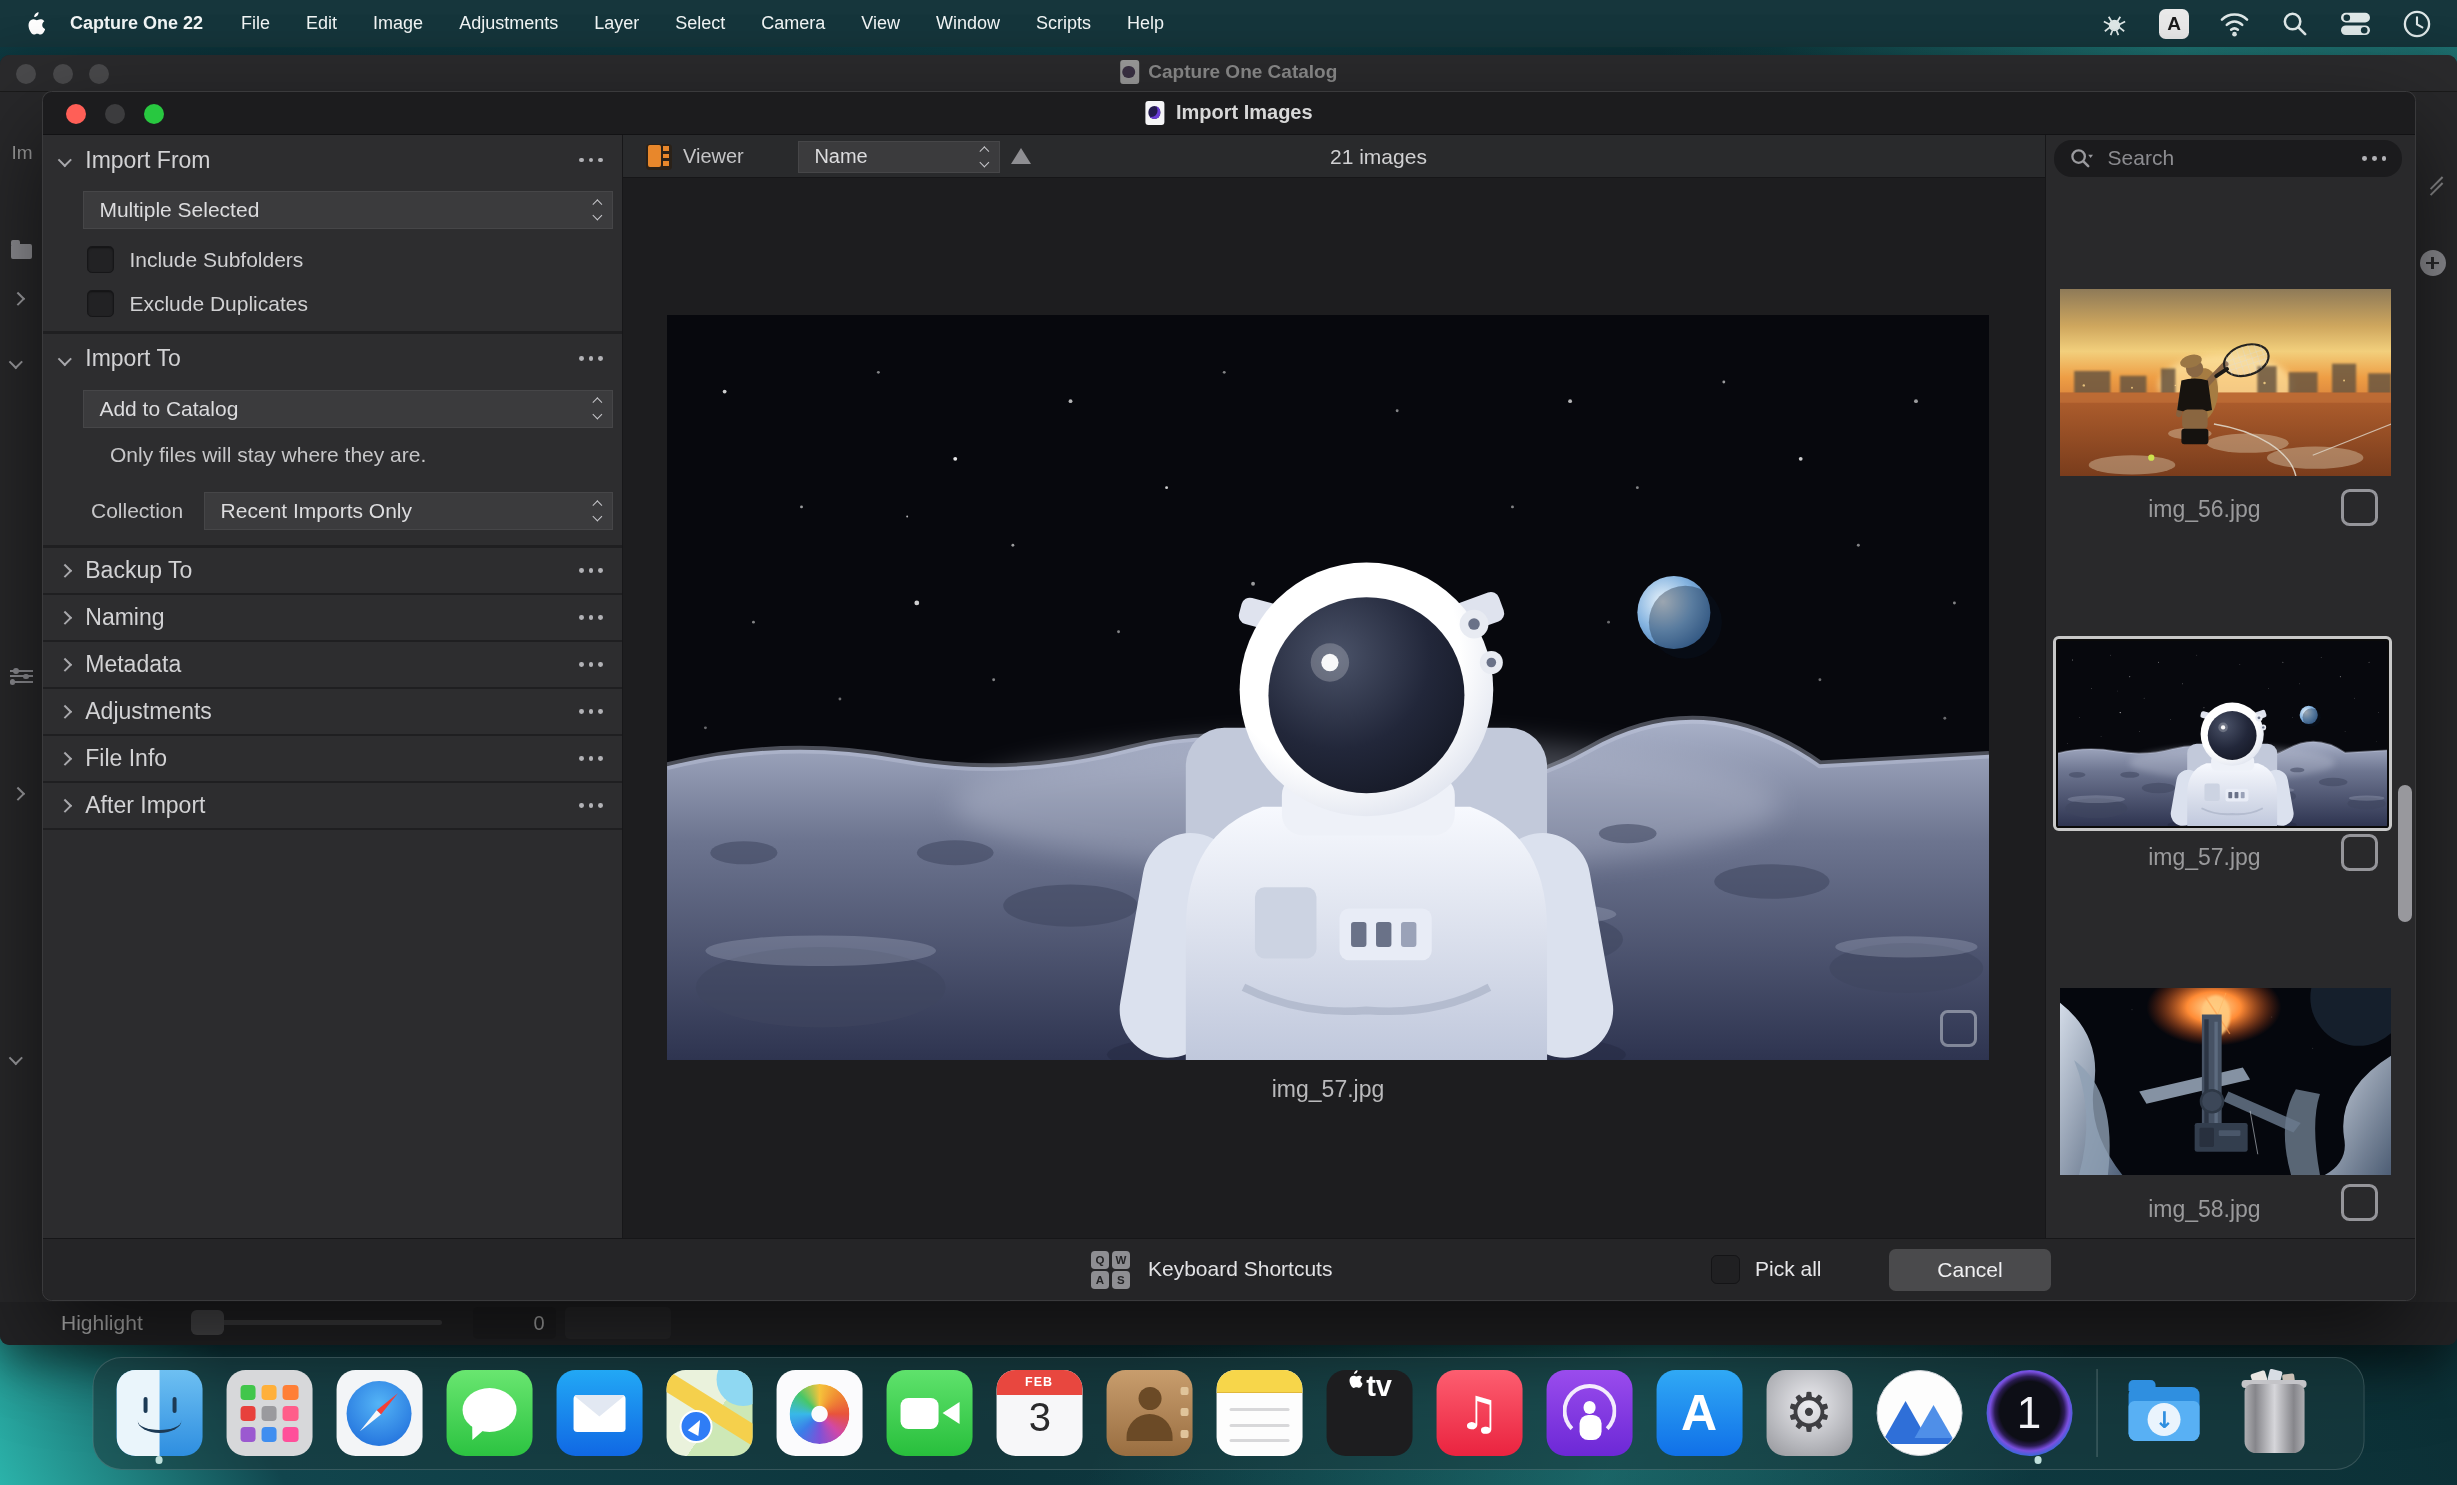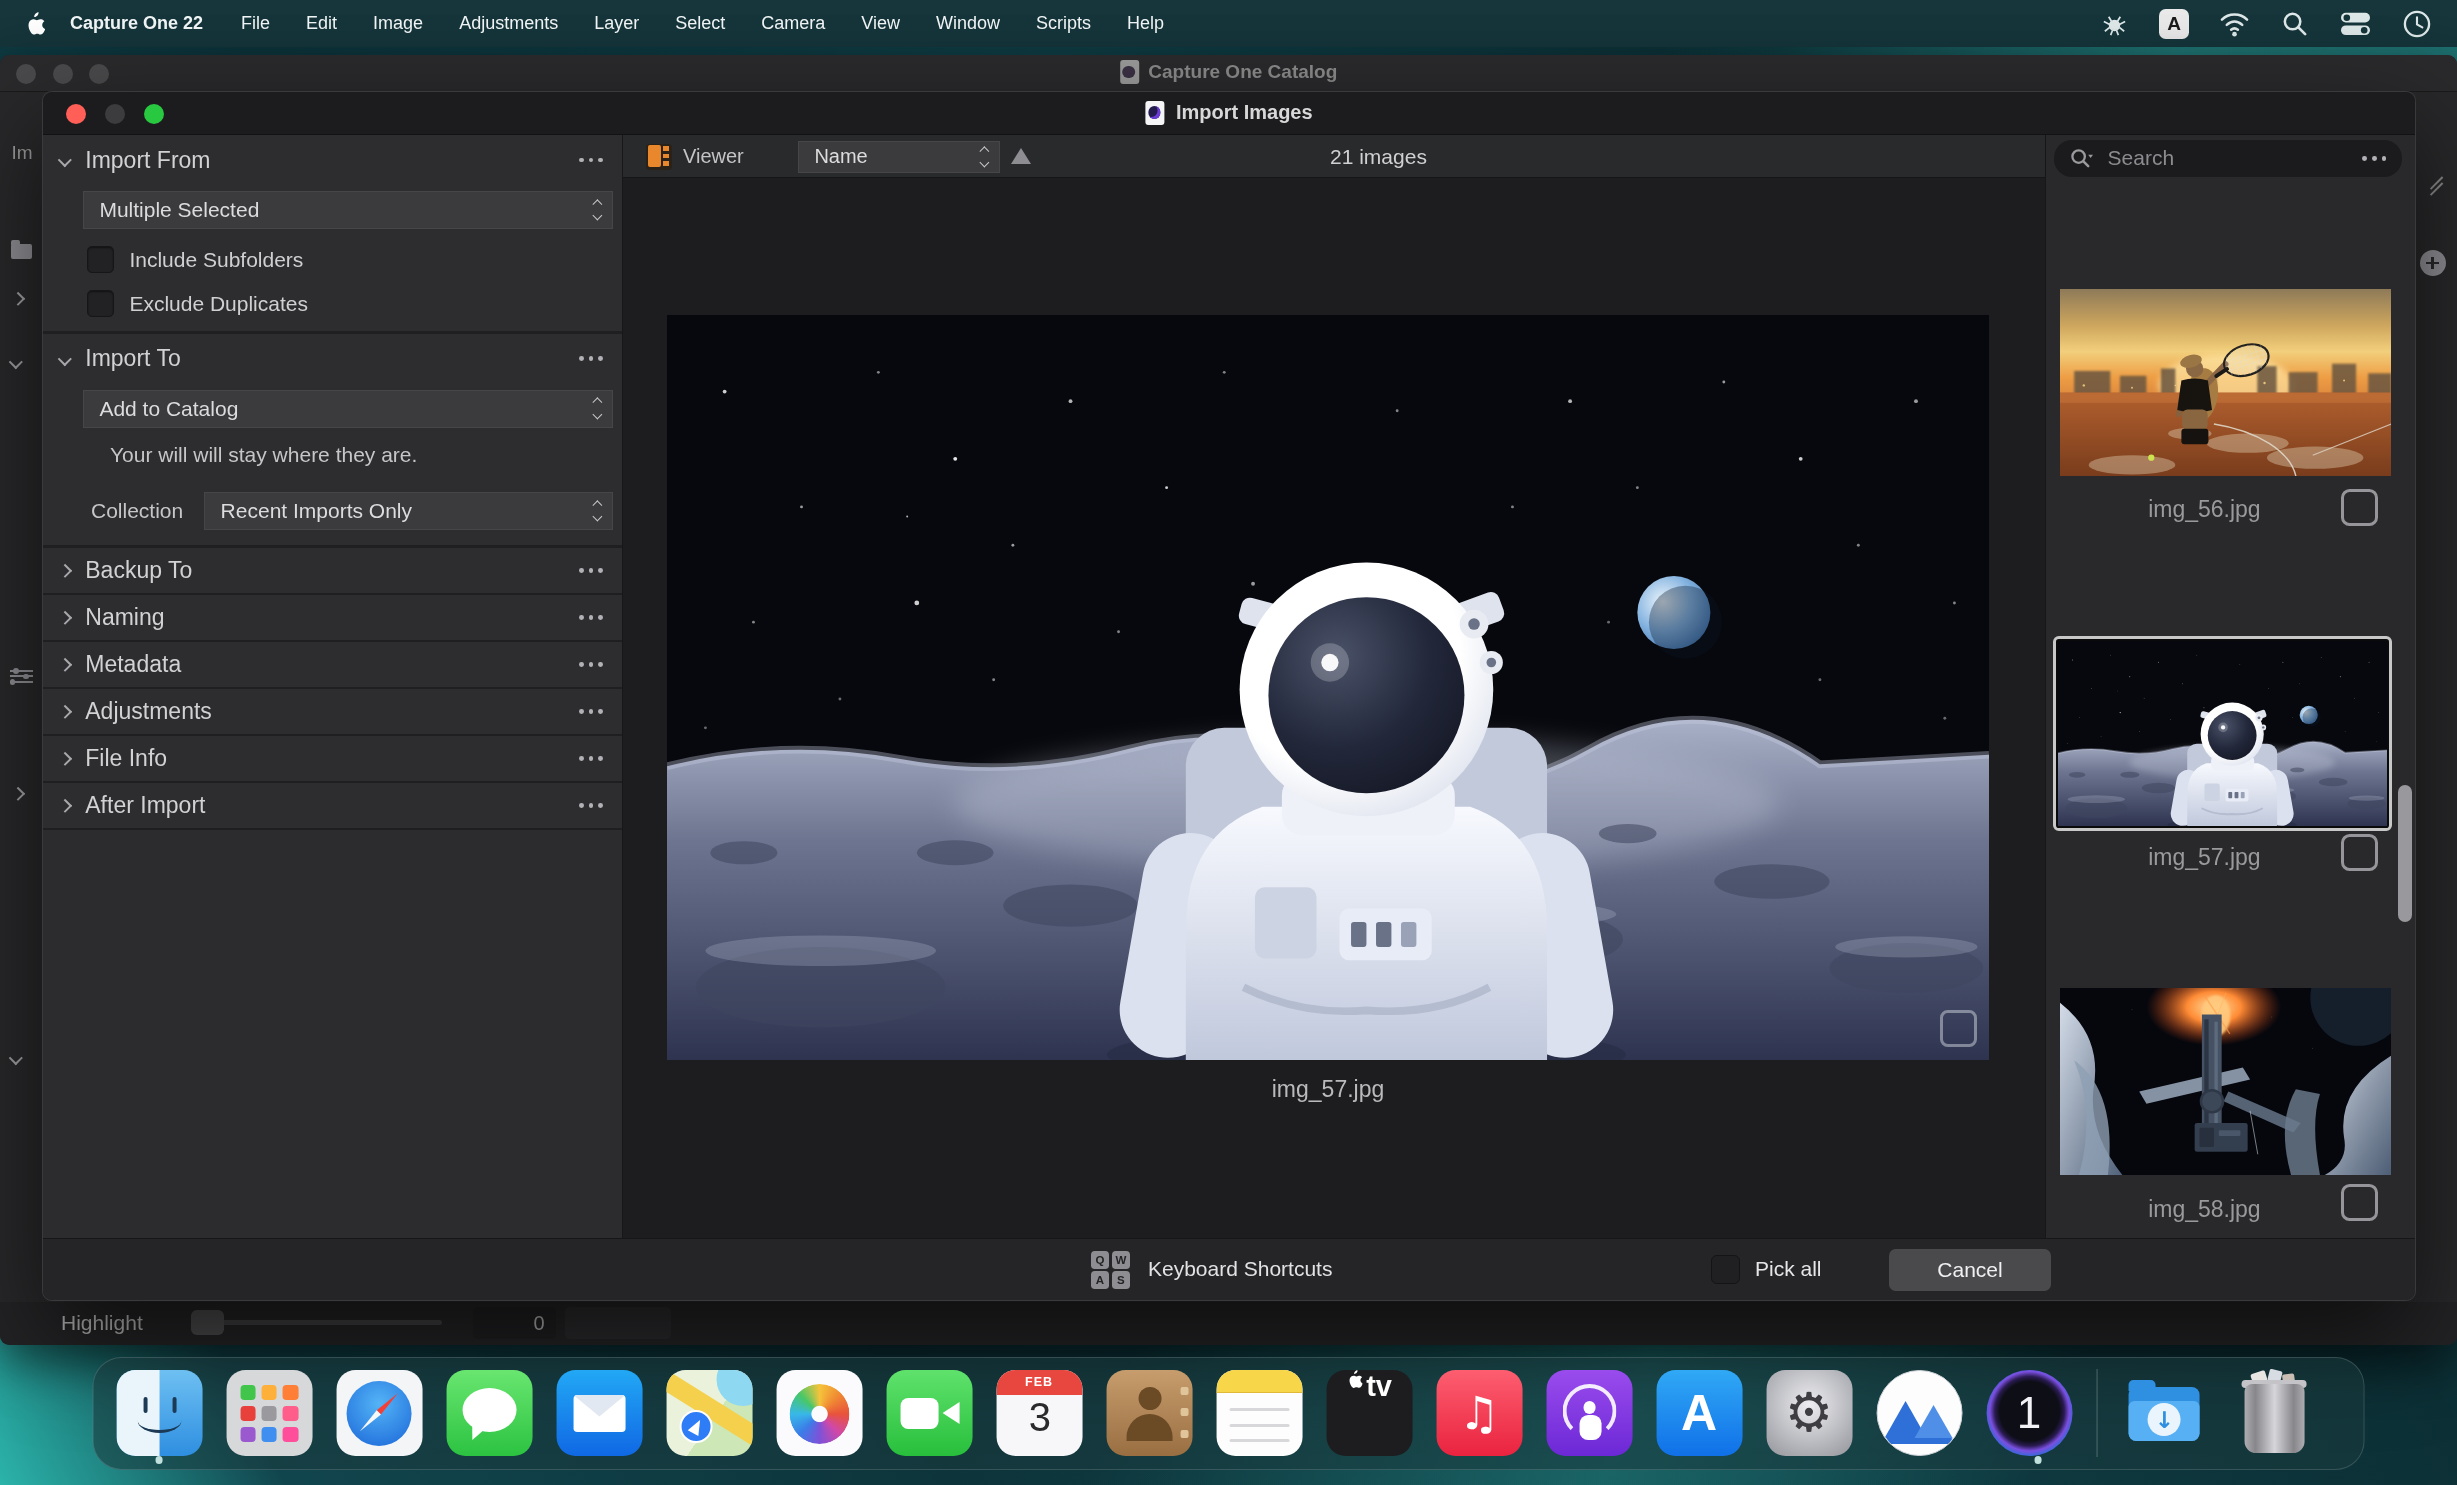--- a/index.html
+++ b/index.html
@@ -647,21 +647,21 @@
                 <i></i>
               </span>
           </div>
           <div class="dropdown dd-source">
             <span class="lbl">Add to Catalog</span>
             <span class="stepper">
                 <i class="chev up"></i>
                 <i class="chev dn"></i>
               </span>
           </div>
-          <div class="lp-note">Your will will stay where they are.</div>
+          <div class="lp-note">Only files will stay where they are.</div>
           <div class="coll-row">
             <span class="cl">Collection</span>
             <div class="dropdown">
               <span class="lbl">Recent Imports Only</span>
               <span class="stepper">
                   <i class="chev up"></i>
                   <i class="chev dn"></i>
                 </span>
             </div>
           </div>

